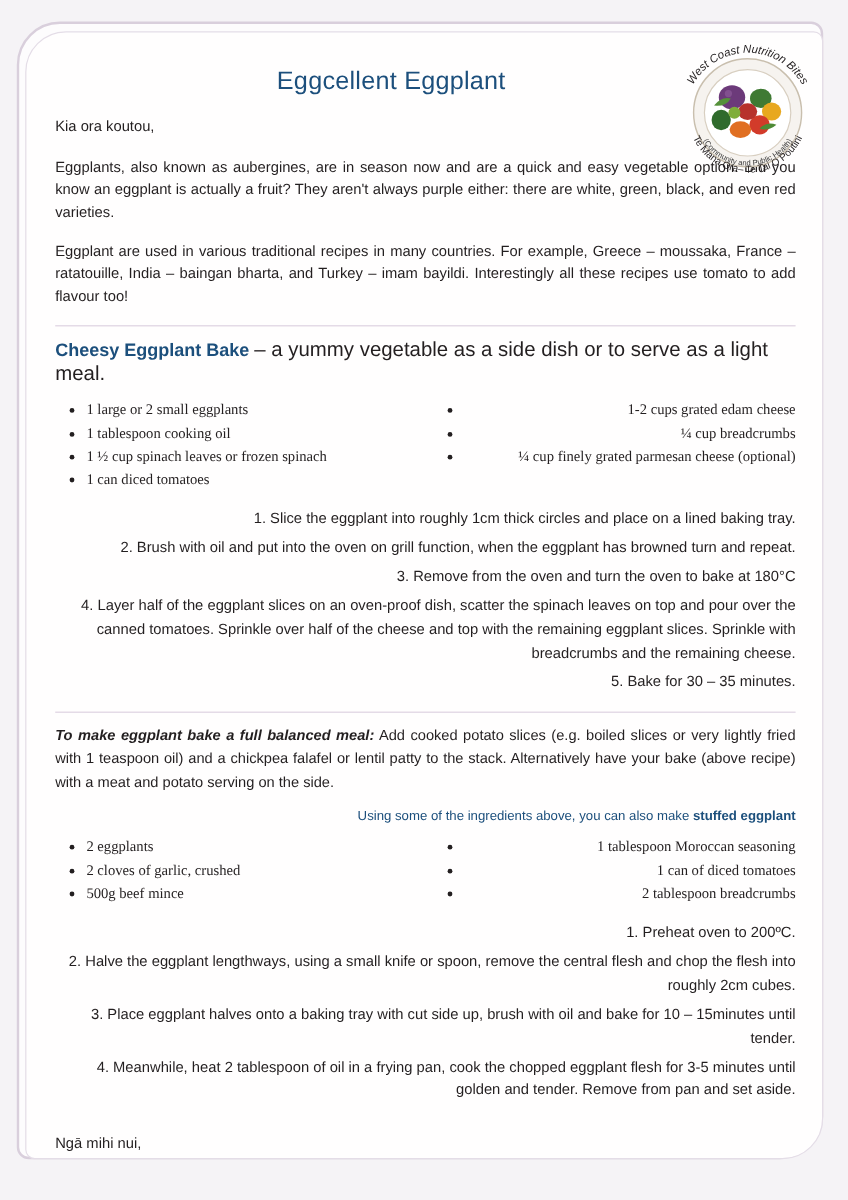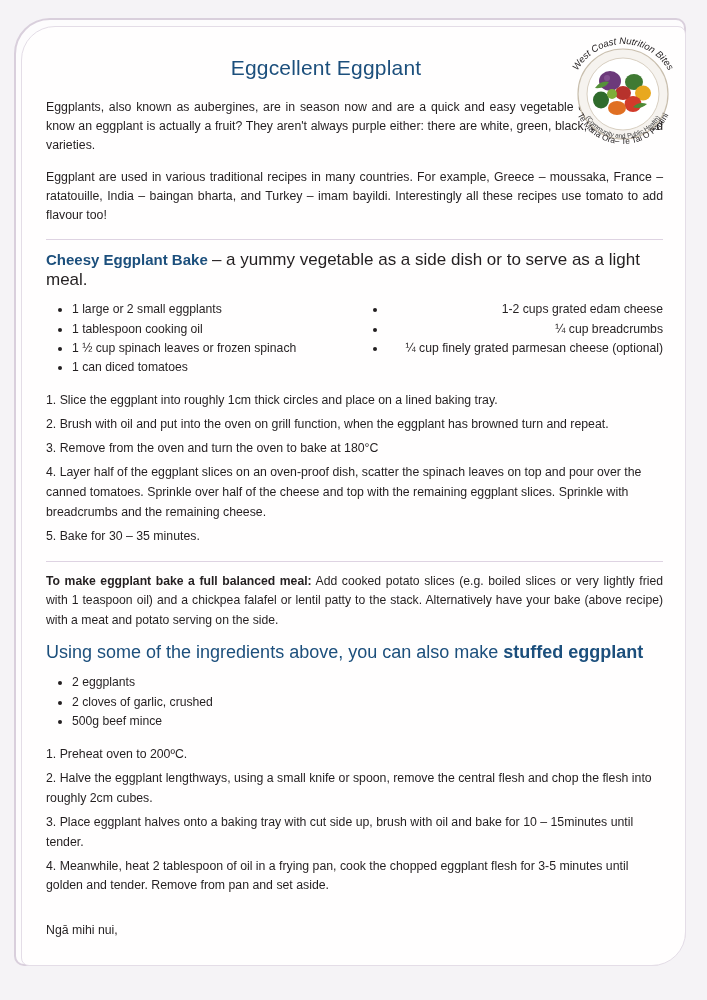--- a/index.html
+++ b/index.html
@@ -100,65 +100,69 @@
     color: #1c4f7c;
     font-weight: normal;
     margin: 4px 0 10px 0;
   }
   h2.section .sec-name { font-weight: bold; }
   h2.section .sec-tail {
     font-size: 17px;
     color: #231f20;
   }
   h2.section2 {
-    font-size: 18px;
+    font-size: 11px;
     color: #1c4f7c;
     font-weight: normal;
     margin: 4px 0 10px 0;
+    text-align: right;
   }
   h2.section2 .strong { font-weight: bold; }
 
   .ing-cols {
     display: flex;
     gap: 12px;
     margin: 0 0 14px 0;
+    font-family: Liberation Serif, serif;
   }
   .ing-cols ul {
     margin: 0;
     padding-left: 26px;
     list-style: disc;
   }
   .ing-cols ul.col-a { width: 300px; }
   .ing-cols ul.col-b { width: 300px; text-align: right; }
   .ing-cols li {
     font-size: 12.2px;
     line-height: 1.58;
     color: #231f20;
   }
 
   ol.steps {
     margin: 0 0 6px 0;
     padding: 0;
     list-style: none;
+    text-align: right;
   }
   ol.steps li {
     font-size: 12.3px;
     line-height: 1.62;
     margin-bottom: 4px;
     color: #231f20;
   }
 
   p.tip {
     font-size: 12.2px;
     line-height: 1.6;
     margin: 0 0 12px 0;
     text-align: justify;
   }
   p.tip .lead {
     font-weight: bold;
+    font-style: italic;
   }
 
   .signoff {
     font-size: 12.3px;
     line-height: 1.45;
     margin-top: 26px;
   }
 </style>
 </head>
 <body>
@@ -200,20 +204,21 @@
       <text font-family="'Liberation Sans', sans-serif" font-size="6.4" fill="#3a3a3a">
         <textPath href="#arcBot2" startOffset="50%" text-anchor="middle">(Community and Public Health)</textPath>
       </text>
     </svg>
   </div>
 
   <div class="content">
 
     <h1 class="title">Eggcellent Eggplant</h1>
 
+    <p class="greeting">Kia ora koutou,</p>
 
     <p class="body">Eggplants, also known as aubergines, are in season now and are a quick and easy vegetable option. Did you know an eggplant is actually a fruit? They aren't always purple either: there are white, green, black, and even red varieties.</p>
     <p class="body">Eggplant are used in various traditional recipes in many countries. For example, Greece – moussaka, France – ratatouille, India – baingan bharta, and Turkey – imam bayildi. Interestingly all these recipes use tomato to add flavour too!</p>
 
     <hr class="rule">
 
     <h2 class="section">
       <span class="sec-name">Cheesy Eggplant Bake</span>
       <span class="sec-tail">– a yummy vegetable as a side dish or to serve as a light meal.</span>
     </h2>
@@ -249,20 +254,25 @@
     <h2 class="section2">
       <span>Using some of the ingredients above, you can also make </span><span class="strong">stuffed eggplant</span>
     </h2>
 
     <div class="ing-cols">
       <ul class="col-a">
         <li>2 eggplants</li>
         <li>2 cloves of garlic, crushed</li>
         <li>500g beef mince</li>
       </ul>
+      <ul class="col-b">
+        <li>1 tablespoon Moroccan seasoning</li>
+        <li>1 can of diced tomatoes</li>
+        <li>2 tablespoon breadcrumbs</li>
+      </ul>
     </div>
 
     <ol class="steps">
       <li>1. Preheat oven to 200ºC.</li>
       <li>2. Halve the eggplant lengthways, using a small knife or spoon, remove the central flesh and chop the flesh into roughly 2cm cubes.</li>
       <li>3. Place eggplant halves onto a baking tray with cut side up, brush with oil and bake for 10 – 15minutes until tender.</li>
       <li>4. Meanwhile, heat 2 tablespoon of oil in a frying pan, cook the chopped eggplant flesh for 3-5 minutes until golden and tender. Remove from pan and set aside.</li>
     </ol>
 
     <div class="signoff">

